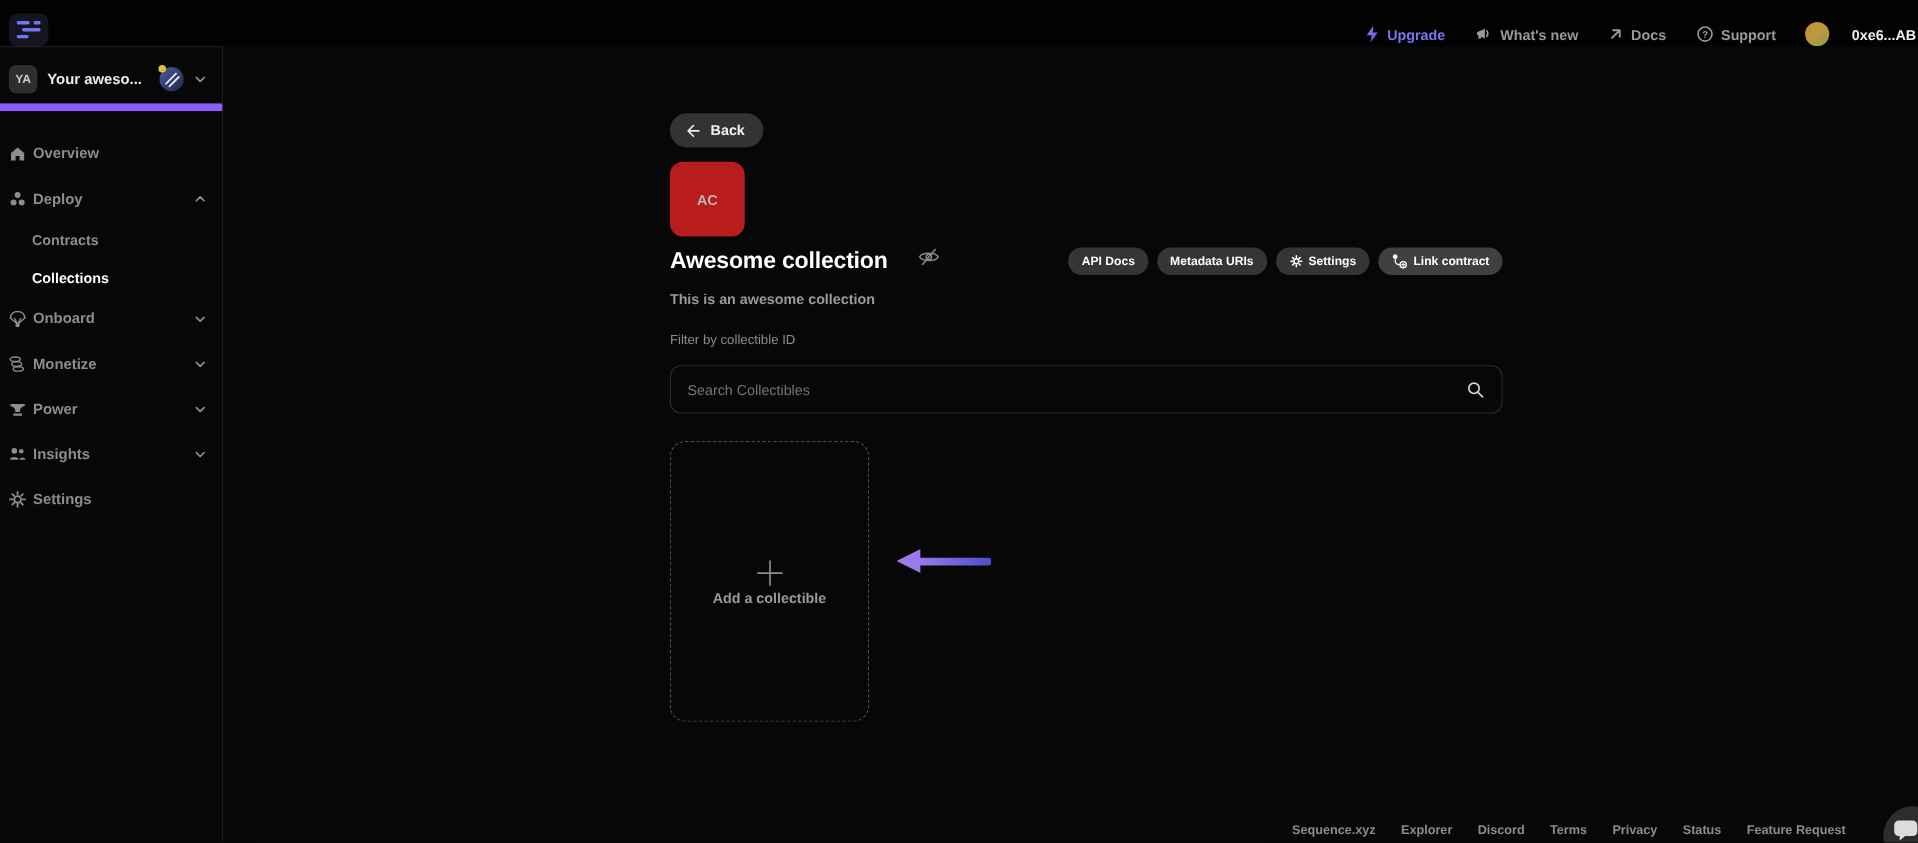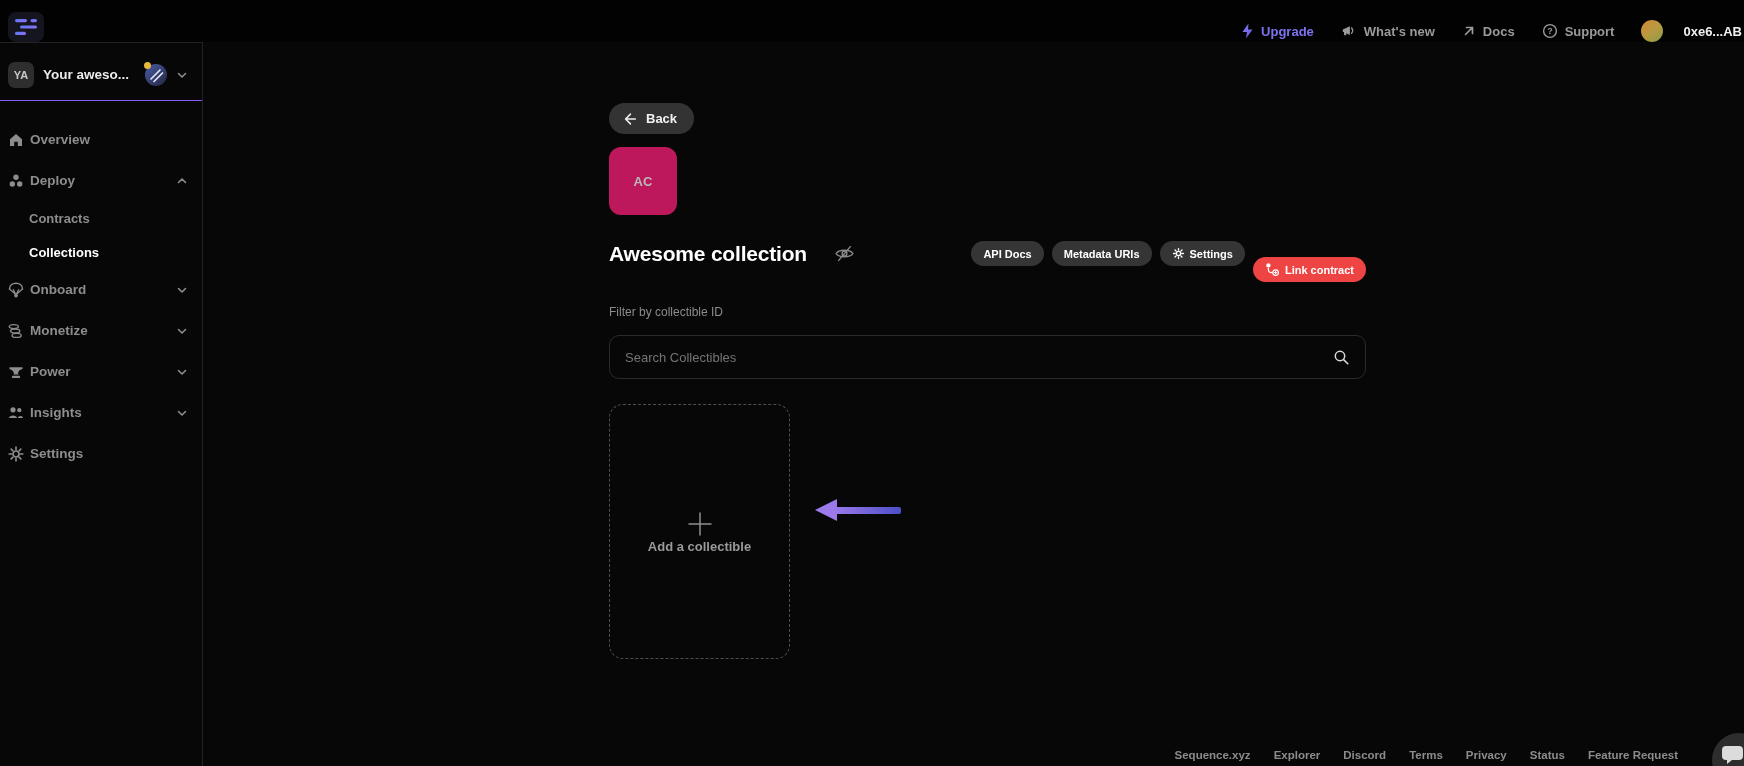--- a/index.html
+++ b/index.html
@@ -17,44 +17,44 @@
   .top-right { display:flex; align-items:center; gap:27px; padding-right:2px; }
   .top-link { display:flex; align-items:center; gap:7px; font-size:13px; font-weight:700; color:#9a9a9a; cursor:pointer; white-space:nowrap; }
   .top-link.upgrade { color:#7e74f1; }
   .account { display:flex; align-items:center; gap:20px; cursor:pointer; }
   .avatar-grad { width:22px; height:22px; border-radius:50%; background:linear-gradient(140deg,#cf8a3a 5%,#b99a40 50%,#8f9c49 95%); }
   .account-addr { color:#f0f0f0; font-size:13px; font-weight:700; white-space:nowrap; }
 
   
   .app { display:flex; height:724px; }
   .sidebar { width:203px; flex:0 0 203px; border-top:1px solid #232323; border-right:1px solid #232323; background:#070707; }
-  .workspace { height:58px; border-bottom:1px solid #8b5cf6; display:flex; align-items:center; gap:9px; padding:6px 14px 0 8px; cursor:pointer; }
+  .workspace { height:58px; border-bottom:7px solid #8b5cf6; display:flex; align-items:center; gap:9px; padding:6px 14px 0 8px; cursor:pointer; }
   .ws-avatar { width:26px; height:26px; border-radius:7px; background:#2e2e2e; color:#c9c9c9; font-size:11px; font-weight:700; display:flex; align-items:center; justify-content:center; }
   .ws-name { font-size:13.5px; font-weight:700; color:#ececec; white-space:nowrap; }
   .ws-badge { margin-left:auto; position:relative; width:22px; height:22px; }
   .ws-badge .circle { width:22px; height:22px; border-radius:50%; background:linear-gradient(135deg,#4a5ba8,#23263c); overflow:hidden; }
   .ws-badge .dot { position:absolute; width:7px; height:7px; border-radius:50%; background:#e7b93c; left:-1px; top:-2px; }
 
   .nav { padding-top:18px; }
   .nav-item { height:41px; display:flex; align-items:center; gap:5px; padding:0 14px 0 7px; color:#8d8d8d; font-size:13.5px; font-weight:700; cursor:pointer; }
   .nav-item .chev { margin-left:auto; display:flex; }
   .nav-sub { height:34px; display:flex; align-items:center; padding-left:29px; color:#8d8d8d; font-size:13px; font-weight:700; cursor:pointer; }
   .nav-sub.active { color:#ffffff; }
 
   
   .content { flex:1; position:relative; background:#070707; }
   .page-col { position:absolute; left:406px; top:0; width:757px; }
   .back-btn { margin-top:61px; height:31px; width:max-content; padding:0 17px 0 13px; border-radius:999px; background:#333333; color:#f2f2f2; font-size:13px; font-weight:700; display:flex; align-items:center; gap:8px; cursor:pointer;justify-content:center; }
-  .collection-tile { margin-top:13px; width:68px; height:68px; border-radius:12px; background:#be185d; display:flex; align-items:center; justify-content:center; color:#b9b9b9; font-size:13px; font-weight:600; }
+  .collection-tile { margin-top:13px; width:68px; height:68px; border-radius:12px; background:#b91c1c; display:flex; align-items:center; justify-content:center; color:#b9b9b9; font-size:13px; font-weight:600; }
   .title-row { margin-top:10px; display:flex; align-items:center; justify-content:space-between; }
-  .title-left { display:flex; align-items:center; gap:28px; }
+  .title-left { display:flex; gap:28px; }
   .page-title { font-size:21px; font-weight:700; color:#ffffff; letter-spacing:-0.2px; }
   .pills { display:flex; align-items:center; gap:8px; }
   .pill { height:25px; padding:0 12px; border-radius:999px; background:#353535; color:#fff; font-size:11px; font-weight:700; display:inline-flex; align-items:center; gap:5px; cursor:pointer; white-space:nowrap; }
-  .pill.primary { background:#ef4444;margin-top:32px; }
+  .pill.primary { background:#404040; }
   .desc { margin-top:14px; font-size:13px; font-weight:600; color:#9b9b9b; }
   .filter-label { margin-top:23px; font-size:12px; color:#8c8c8c; }
   .search-box { margin-top:16px; height:44px; border:1px solid #2b2b2b; border-radius:10px; display:flex; align-items:center; padding:0 15px; background:transparent;gap:30px; }
   .search-input { flex:1; border:none; outline:none; background:transparent; color:#dddddd; font-size:13px; font-family:"Liberation Sans",sans-serif; }
   .search-input::placeholder { color:#757575; }
   .add-tile { margin-top:25px; width:181px; height:255px; border:1px dashed #4f4f4f; border-radius:14px; display:flex; flex-direction:column; align-items:center; justify-content:center; cursor:pointer; }
   .add-label { font-size:13px; font-weight:600; color:#9a9a9a; }
 
   .arrow { position:absolute; left:206px; top:457px; width:86px; height:22px; }
   .arrow-head { position:absolute; left:0; top:0; width:22px; height:22px; background:#9d7ae9; clip-path:polygon(0 50%, 100% 0, 100% 100%); }
@@ -281,20 +281,21 @@
               <circle cx="3.6" cy="3.6" r="2.3" fill="#ffffff"></circle>
               <path d="M3.6 6 V7.6 C3.6 9.7 5.3 11.3 7.4 11.3 H8" stroke="#ffffff" stroke-width="1.3" fill="none"></path>
               <circle cx="11.3" cy="11.3" r="3" stroke="#ffffff" stroke-width="1.3" fill="none"></circle>
               <path d="M11.3 10 V12.6 M10 11.3 H12.6" stroke="#ffffff" stroke-width="1.1" stroke-linecap="round"></path>
             </svg>
             <span>Link contract</span>
           </div>
         </div>
       </div>
 
+      <div class="desc">This is an awesome collection</div>
 
       <div class="filter-label">Filter by collectible ID</div>
 
       <div class="search-box">
         <input class="search-input" type="text" placeholder="Search Collectibles" style="">
         <svg width="17" height="17" viewBox="0 0 17 17">
           <circle cx="7" cy="7" r="4.7" stroke="#d9d9d9" stroke-width="1.5" fill="none"></circle>
           <path d="M10.6 10.6 L14.8 14.8" stroke="#d9d9d9" stroke-width="1.5" stroke-linecap="round"></path>
         </svg>
       </div>

